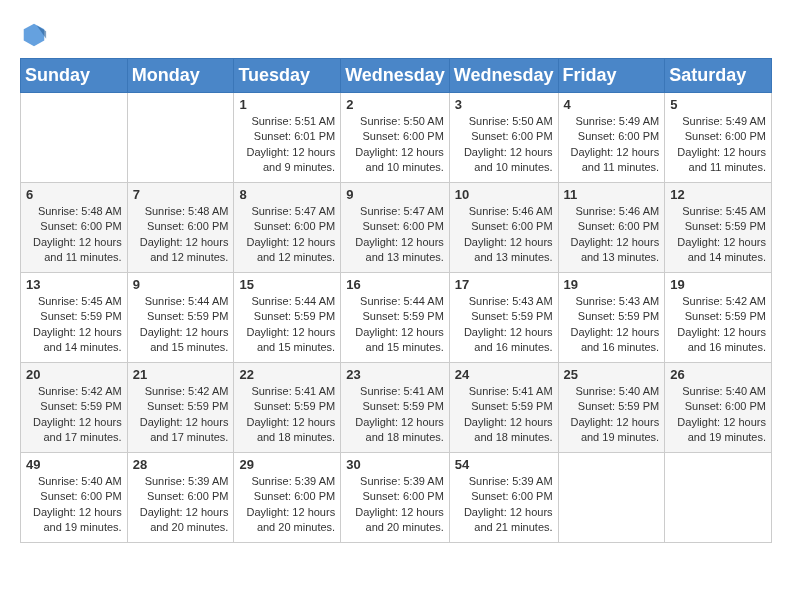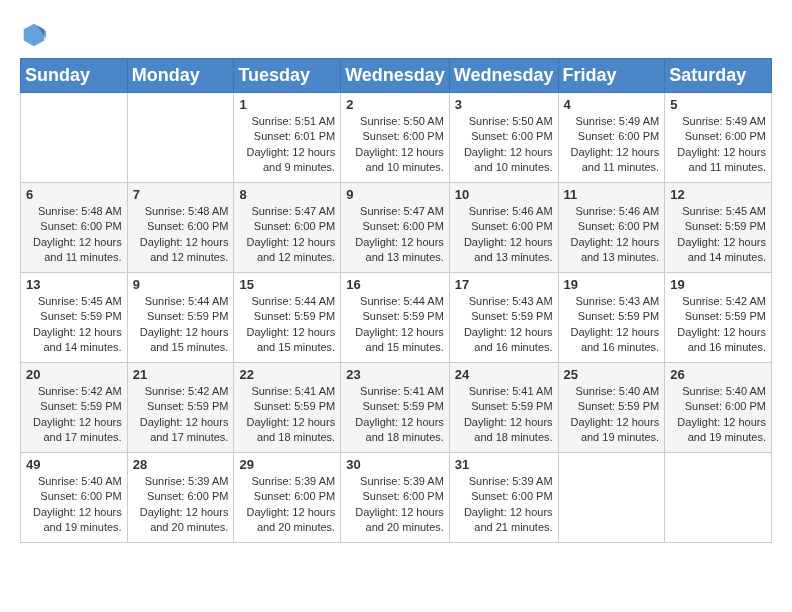--- a/index.html
+++ b/index.html
@@ -306,21 +306,21 @@
 Sunset: 6:00 PM
 Daylight: 12 hours and 20 minutes.</div>
         </td>
         <td>
           <span class="day-number">30</span>
           <div class="day-info">Sunrise: 5:39 AM
 Sunset: 6:00 PM
 Daylight: 12 hours and 20 minutes.</div>
         </td>
         <td>
-          <span class="day-number">31</span>
+          <span class="day-number">54</span>
           <div class="day-info">Sunrise: 5:39 AM
 Sunset: 6:00 PM
 Daylight: 12 hours and 21 minutes.</div>
         </td>
         <td class="empty-cell"></td>
         <td class="empty-cell"></td>
       </tr>
     </tbody>
 </table>
 

